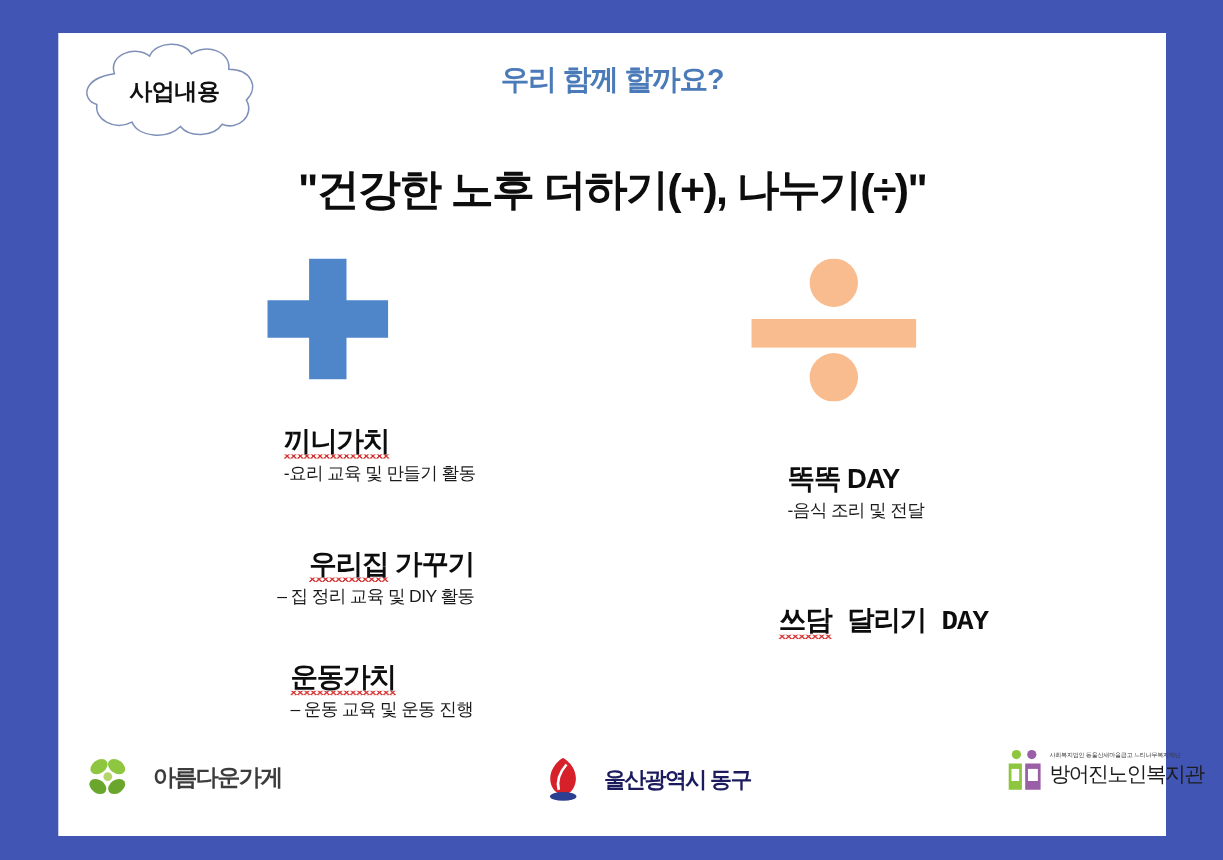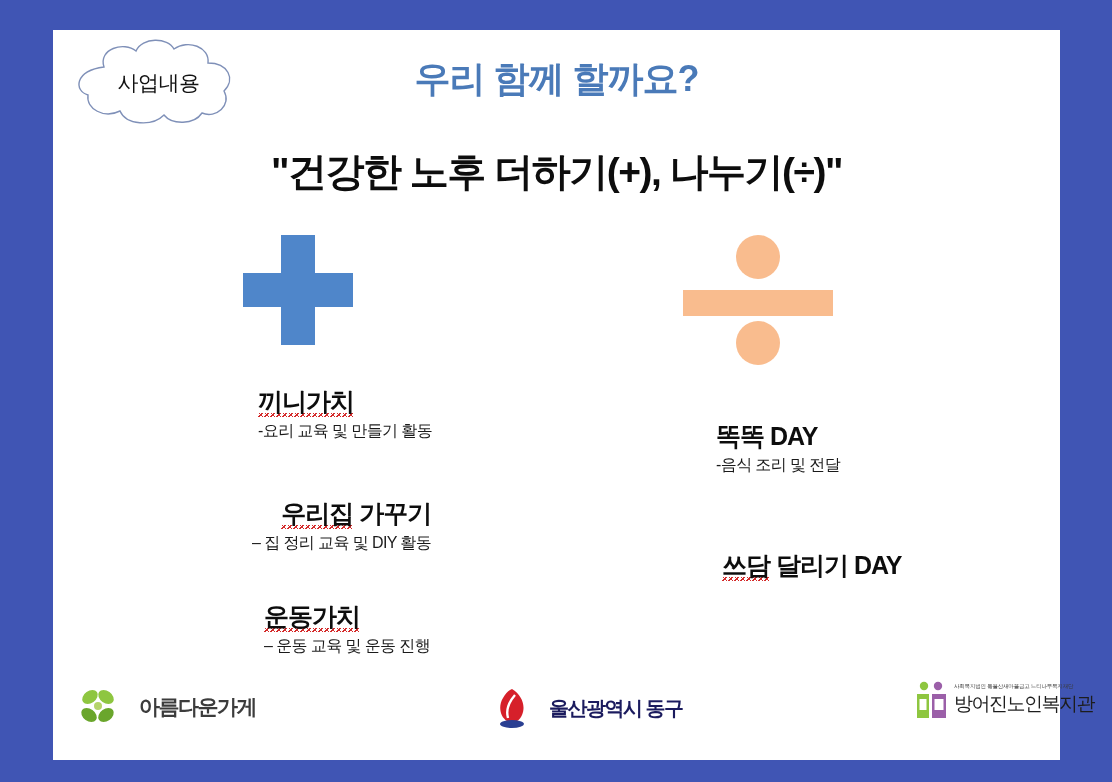--- a/index.html
+++ b/index.html
@@ -47,35 +47,35 @@
   #cloud-label {
     position: absolute;
     left: 0;
     top: 0;
     width: 175px;
     height: 88px;
     display: flex;
     align-items: center;
     justify-content: center;
     font-size: 21px;
-    font-weight: normal;
+    font-weight: bold;
     color: #111111;
     letter-spacing: -0.5px;
     padding-left: 6px;
     box-sizing: border-box;
   }
 
   
   #slide-title {
     position: absolute;
     left: 0;
     width: 1007px;
     top: 25px;
     text-align: center;
-    font-size: 36px;
+    font-size: 26px;
     font-weight: bold;
     color: #4a7ab8;
     letter-spacing: -1px;
   }
   #slide-subtitle {
     position: absolute;
     left: 0;
     width: 1007px;
     top: 115px;
     text-align: center;
@@ -138,21 +138,21 @@
     background-image:
       linear-gradient(45deg, transparent 45%, #d42a2a 45%, #d42a2a 60%, transparent 60%),
       linear-gradient(-45deg, transparent 45%, #d42a2a 45%, #d42a2a 60%, transparent 60%);
   }
 
   
   #item-kkini      { position: absolute; top: 28px;  left: 50px; }
   #item-urijip     { position: absolute; top: 140px; left: 44px; text-align: right; }
   #item-undong     { position: absolute; top: 243px; left: 56px; }
   #item-ttokttok   { position: absolute; top: 63px;  left: 50px; }
-  #item-ssdam      { position: absolute; top: 192px; left: 56px; }
+  #item-ssdam      { position: absolute; top: 192px; left: 42px; font-family: Liberation Mono, monospace; }
 
   
   #footer {
     position: absolute;
     left: 0;
     top: 648px;
     width: 1007px;
     height: 82px;
   }
   .logo {

